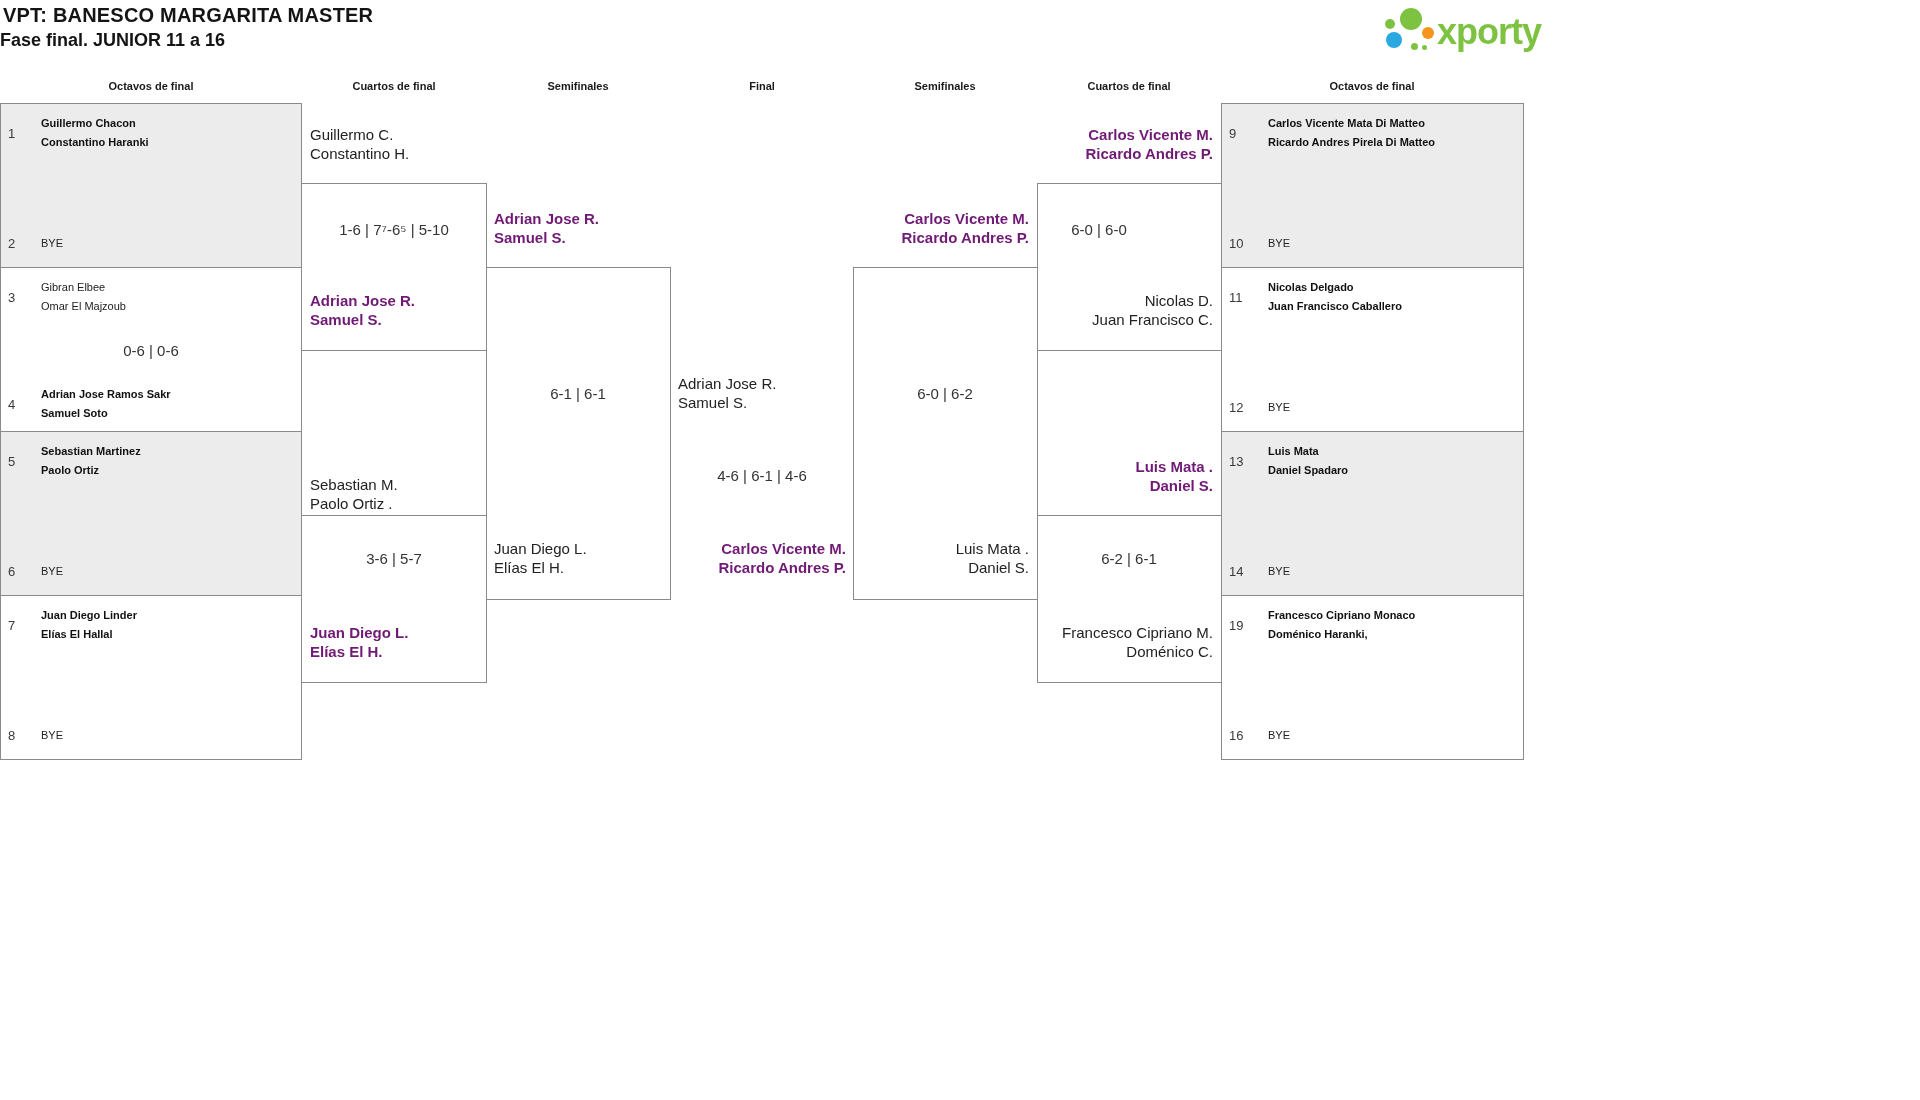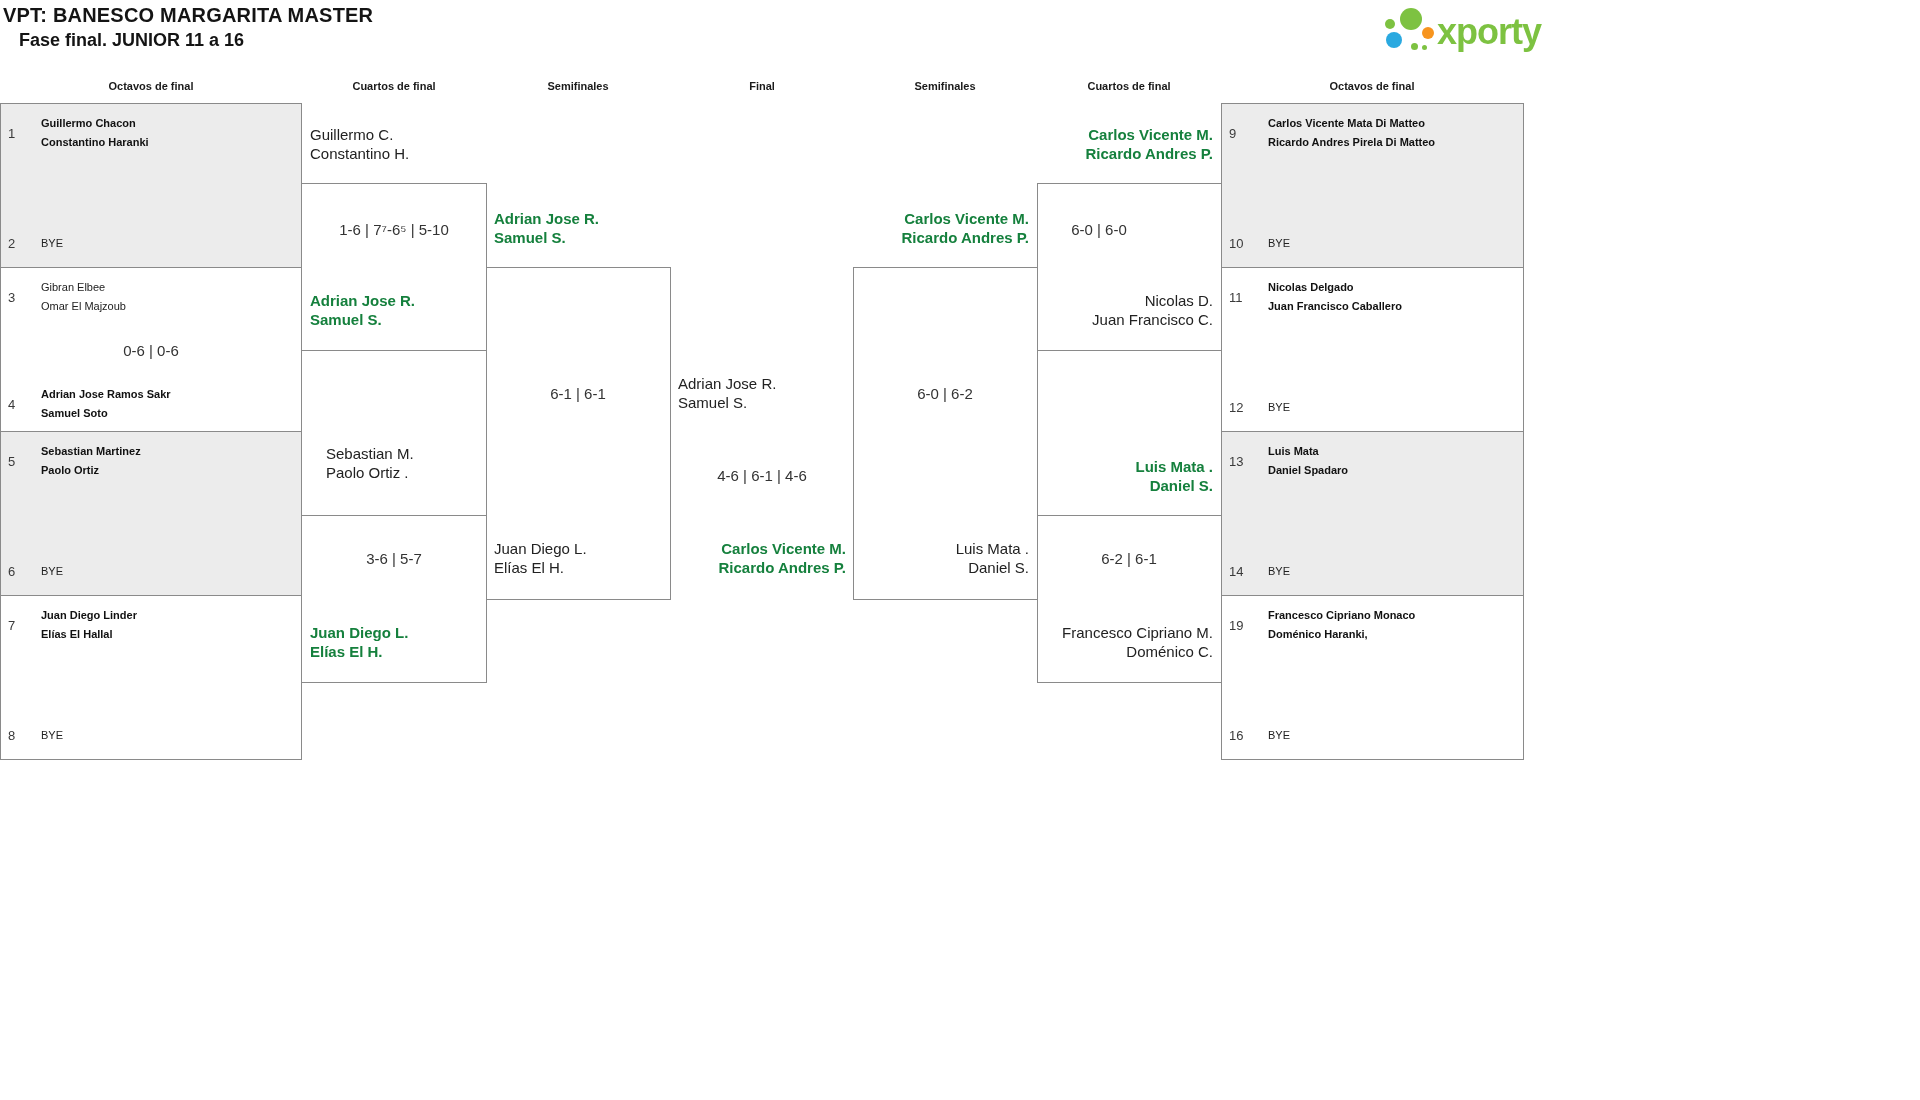--- a/index.html
+++ b/index.html
@@ -1,21 +1,21 @@
 <!DOCTYPE html>
 <html><head>
 <meta charset="utf-8">
 <style>
   * { margin:0; padding:0; box-sizing:border-box; }
   html,body { background:#fff; }
   body { font-family:"Liberation Sans","DejaVu Sans",sans-serif; color:#222; }
   .canvas { position:relative; width:1920px; height:961px; background:#fff; overflow:hidden; }
 
   .title { position:absolute; left:3px; top:4px; font-size:20px; font-weight:700; color:#141414; letter-spacing:.2px; }
-  .subtitle { position:absolute; left:19px; top:30px; font-size:18px; font-weight:700; color:#141414; }
+  .subtitle { position:absolute; left:0; top:30px; font-size:18px; font-weight:700; color:#141414; }
 
   .logo-word { position:absolute; left:1437px; top:11px; font-size:36px; font-weight:700; color:#7dc241; letter-spacing:-1px; }
   .dot { position:absolute; border-radius:50%; }
 
   .colhead { position:absolute; top:80px; text-align:center; font-size:11px; font-weight:700; color:#1a1a1a; }
 
   .box { position:absolute; border:1px solid #8a8a8a; }
   .box.gray { background:#ececec; }
   .box.white { background:#ffffff; }
   .obox { position:absolute; border:1px solid #8a8a8a; background:transparent; }
@@ -26,21 +26,21 @@
   .entry.bye { bottom:14px; }
   .seed { font-size:13px; color:#3a3a3a; min-width:13px; }
   .seed.w2 { min-width:19px; }
   .names { font-size:11px; line-height:19px; color:#222;margin-left:13px; }
   .names.winner { font-weight:700; color:#111; }
   .ln { display:block; }
 
   .cscore { position:absolute; left:0; right:0; top:50%; transform:translateY(-50%); text-align:center; font-size:15px; color:#333; }
   .score { position:absolute; text-align:center; font-size:15px; color:#333; }
   .rname { position:absolute; font-size:15px; line-height:19px; color:#222; }
-  .rname.winner { font-weight:700; color:#15803d; }
+  .rname.winner { font-weight:700; color:#701a75; }
   .rname.right { text-align:right; }
 </style>
 </head>
 <body>
 
 <div class="canvas">
 
   <div class="title">VPT: BANESCO MARGARITA MASTER</div>
   <div class="subtitle">Fase final. JUNIOR 11 a 16</div>
 
@@ -132,21 +132,21 @@
     <span class="ln">Guillermo C.</span>
     <span class="ln">Constantino H.</span>
   </div>
   <div class="obox" style="left:301px;top:183px;width:186px;height:168px;"></div>
   <div class="score" style="left:302px;width:184px;top:221px;">1-6 | 7⁷-6⁵ | 5-10</div>
   <div class="rname winner" style="left:310px;top:291px;">
     <span class="ln">Adrian Jose R.</span>
     <span class="ln">Samuel S.</span>
   </div>
 
-  <div class="rname" style="left:310px;top:444px;margin-left:16px;">
+  <div class="rname" style="left:310px;top:475px;">
     <span class="ln">Sebastian M.</span>
     <span class="ln">Paolo Ortiz .</span>
   </div>
   <div class="obox" style="left:301px;top:515px;width:186px;height:168px;"></div>
   <div class="score" style="left:302px;width:184px;top:550px;">3-6 | 5-7</div>
   <div class="rname winner" style="left:310px;top:623px;">
     <span class="ln">Juan Diego L.</span>
     <span class="ln">Elías El H.</span>
   </div>
 

